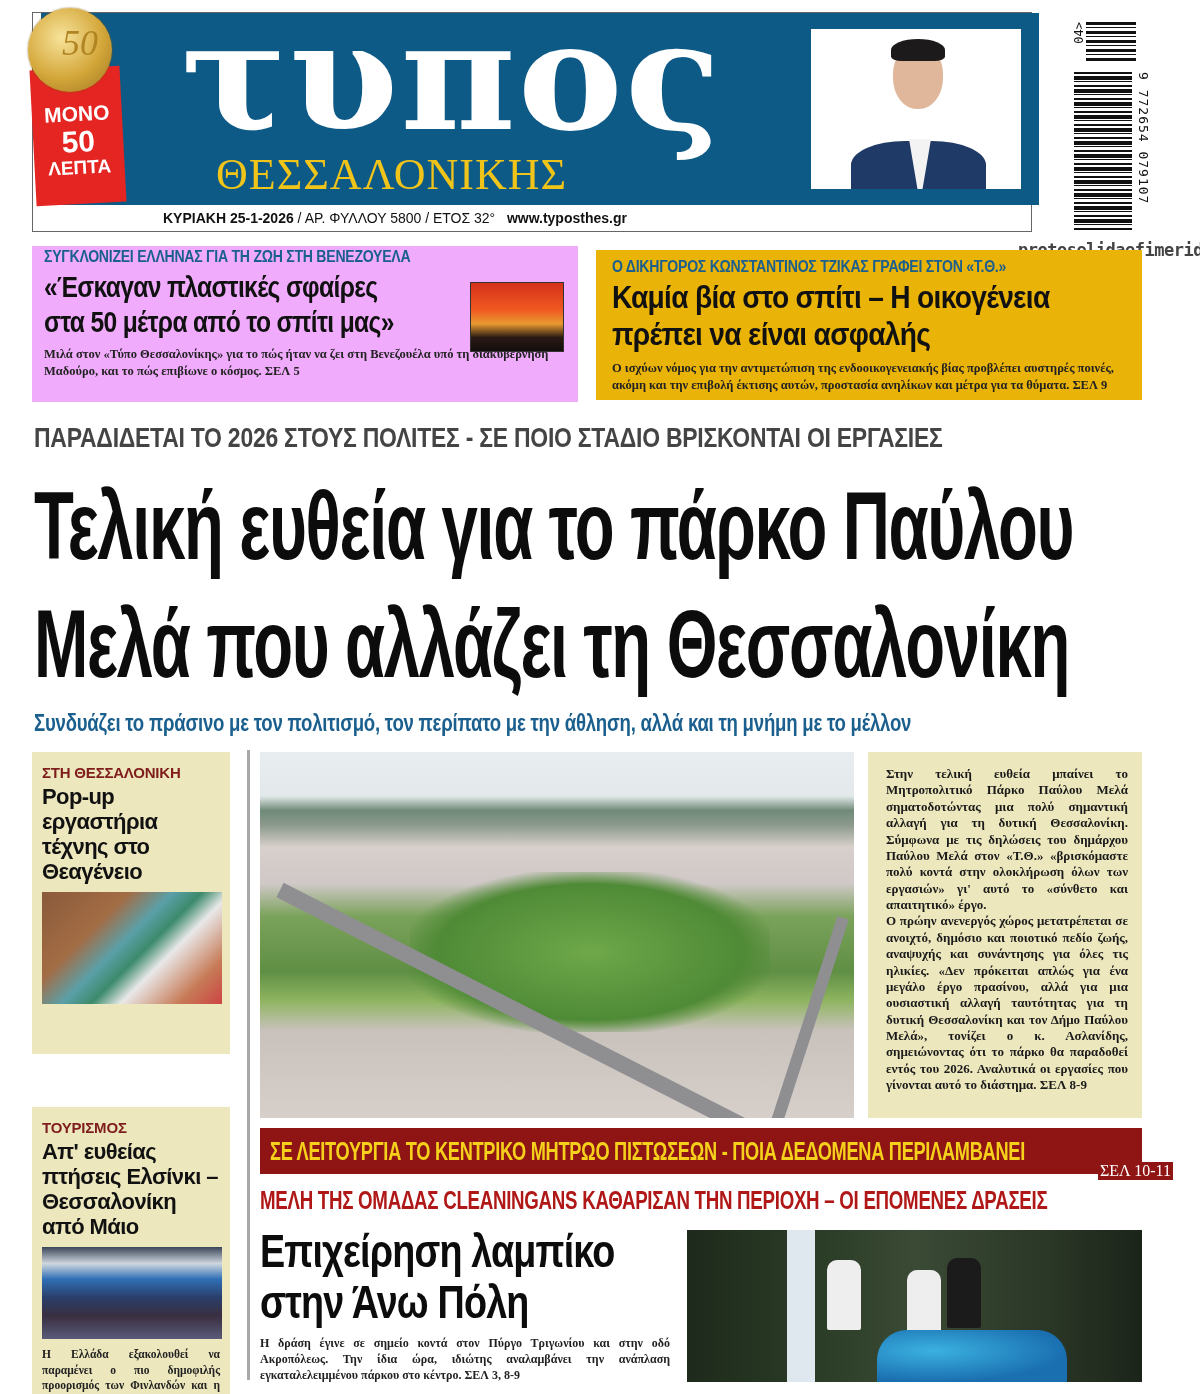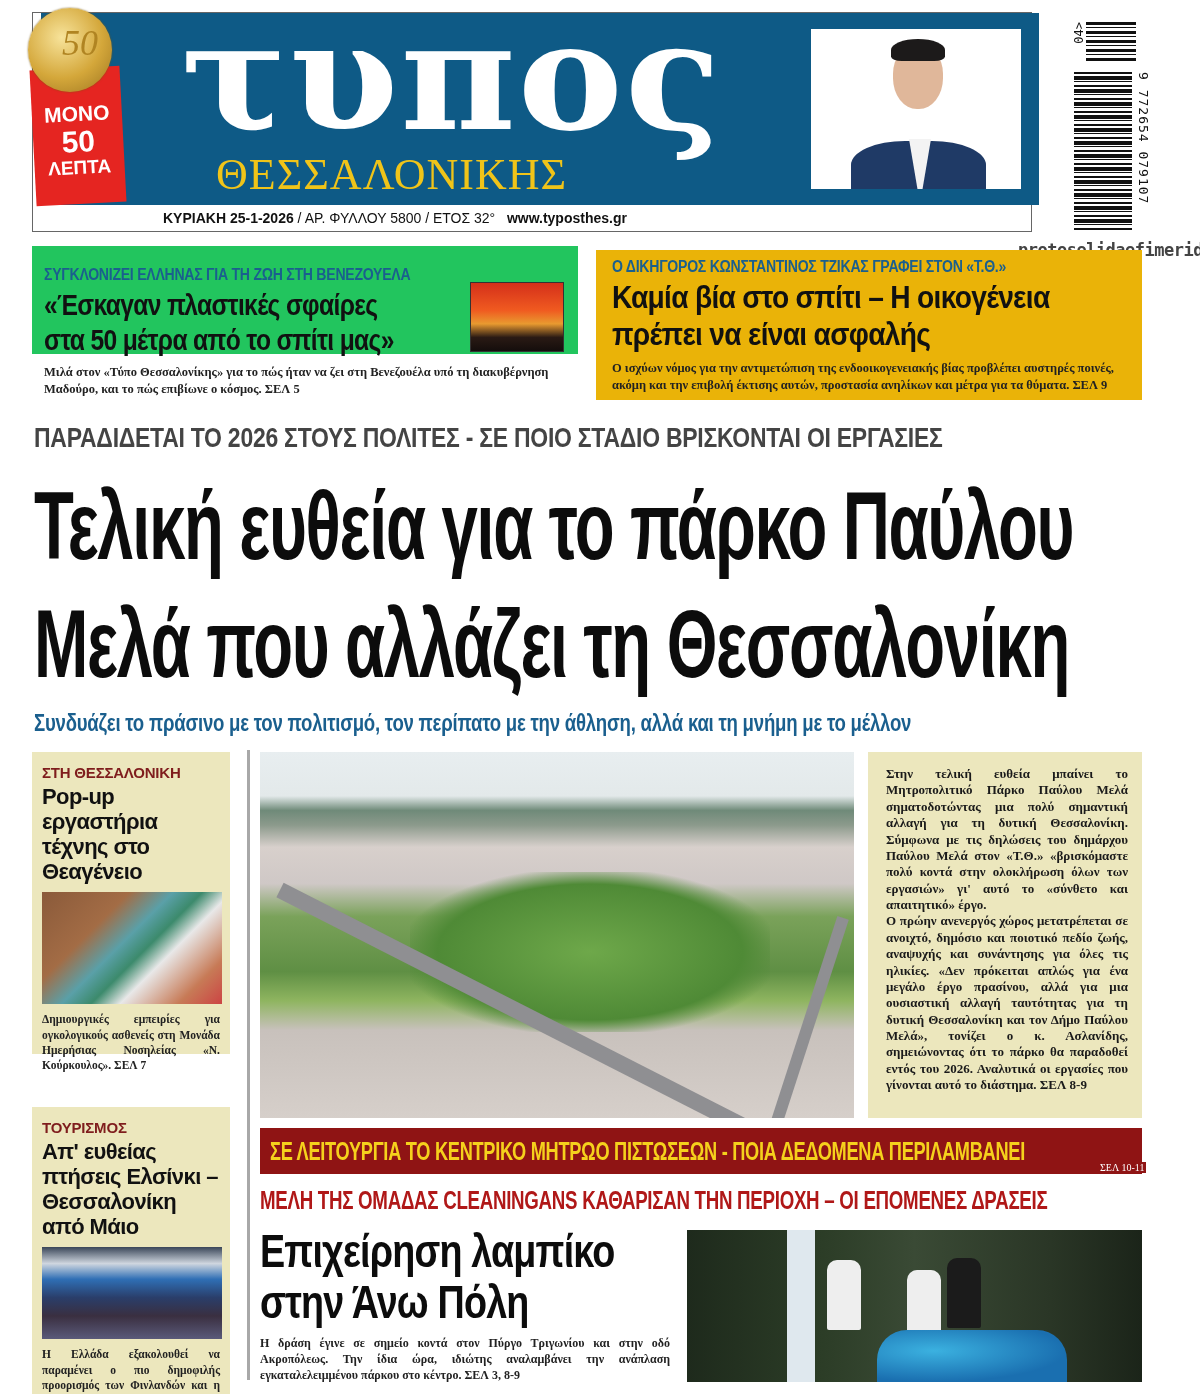--- a/index.html
+++ b/index.html
@@ -28,21 +28,21 @@
   .price-tag .p3 { font-size: 19px; }
 
   .barcode { left: 1072px; top: 12px; width: 60px; height: 225px; }
   .bars-small { position: absolute; left: 14px; top: 10px; width: 50px; height: 40px; background: repeating-linear-gradient(180deg, #111 0 3px, #fff 3px 5px, #111 5px 6px, #fff 6px 9px); }
   .bars-main { position: absolute; left: 2px; top: 60px; width: 58px; height: 160px; background: repeating-linear-gradient(180deg, #111 0 2px, #fff 2px 4px, #111 4px 8px, #fff 8px 9px, #111 9px 10px, #fff 10px 13px); }
   .bar-digits { position: absolute; left: 64px; top: 60px; writing-mode: vertical-rl; font-size: 13px; font-family: "DejaVu Sans Mono", monospace; letter-spacing: 1px; }
   .bar-small-digits { position: absolute; left: 0px; top: 10px; writing-mode: vertical-rl; transform: rotate(180deg); font-size: 12px; font-family: "DejaVu Sans Mono", monospace; }
   .watermark { left: 1018px; top: 240px; font-size: 17px; font-weight: 700; color: #444; font-family: "DejaVu Sans Mono", monospace; letter-spacing: -0.5px; }
 
   
-  .top-left { left: 32px; top: 246px; width: 546px; height: 108px; background: #22c55e; padding: 20px 12px; }
+  .top-left { left: 32px; top: 246px; width: 546px; height: 156px; background: #f0abfc; padding: 2px 12px; }
   .top-right { left: 596px; top: 250px; width: 546px; height: 150px; background: #eab308; padding: 8px 16px; }
   .kicker-blue { color: #1a5f8e; font-weight: 700; font-size: 16px; letter-spacing: -0.3px; transform: scaleX(0.88); transform-origin: left; white-space: nowrap; }
   .h-black { font-weight: 700; color: #111; line-height: 1.1; letter-spacing: -0.8px; transform-origin: left; }
   .top-left .h-black { font-size: 30px; transform: scaleX(0.82); white-space: nowrap; margin-top: 4px; }
   .top-right .h-black { font-size: 32px; transform: scaleX(0.88); white-space: nowrap; margin-top: 4px; }
   .serif-body { font-family: "Liberation Serif", serif; font-weight: 700; font-size: 12.5px; line-height: 1.32; color: #222; }
   .fire-img { position: absolute; left: 438px; top: 36px; width: 94px; height: 70px; background: linear-gradient(180deg, #d4301a 0%, #f05a20 40%, #e89a30 60%, #2a1a14 80%, #140d0c 100%); border: 1px solid #333; }
 
   
   .overline { left: 34px; top: 422px; font-weight: 700; font-size: 28px; color: #444; white-space: nowrap; transform: scaleX(0.82); transform-origin: left; letter-spacing: -0.3px; }
@@ -63,21 +63,21 @@
   .aerial .road1 { position: absolute; left: 20px; top: 130px; width: 720px; height: 16px; background: #8f8f92; transform: rotate(27deg); transform-origin: left; }
   .aerial .road2 { position: absolute; left: 540px; top: 160px; width: 12px; height: 240px; background: #8f8f92; transform: rotate(18deg); }
   .aerial .park { position: absolute; left: 150px; top: 120px; width: 360px; height: 160px; background: radial-gradient(ellipse at center, #6ea84a 0%, #4f8a36 60%, rgba(79,138,54,0) 75%); }
 
   .story-box { left: 868px; top: 752px; width: 274px; height: 366px; background: #ece7bd; padding: 14px 14px 10px 18px; }
   .story-box .serif-body { font-size: 13px; line-height: 1.26; text-align: justify; color: #1a1a1a; }
 
   
   .red-bar { left: 260px; top: 1128px; width: 882px; height: 46px; background: #8f1414; }
   .red-bar-text { position: absolute; left: 10px; top: 8px; font-weight: 700; font-size: 26px; color: #f5d11c; white-space: nowrap; transform: scaleX(0.7); transform-origin: left; letter-spacing: -0.4px; }
-  .sel-red { left: 1098px; top: 1162px; font-family: "Liberation Serif", serif; font-size: 10px; color: #fff; background: #8f1414; padding: 0 2px; }
+  .sel-red { left: 1098px; top: 1162px; font-family: "Liberation Serif", serif; font-size: 16px; color: #fff; background: #8f1414; padding: 0 2px; }
   .red-kicker { left: 260px; top: 1185px; font-weight: 700; font-size: 26px; color: #b01818; white-space: nowrap; transform: scaleX(0.72); transform-origin: left; letter-spacing: -0.4px; }
 
   .bottom-h { left: 260px; top: 1226px; font-weight: 700; font-size: 46px; line-height: 1.1; color: #0c0c0c; white-space: nowrap; transform: scaleX(0.82); transform-origin: left; letter-spacing: -1px; }
   .bottom-body { left: 260px; top: 1336px; width: 410px; }
   .bottom-body .serif-body { font-size: 12px; text-align: justify; }
   .clean-img { left: 687px; top: 1230px; width: 455px; height: 152px; overflow: hidden; background: linear-gradient(90deg, #1e2a1c 0%, #2c3d27 30%, #3a4a35 50%, #2a3626 80%, #1b2419 100%); }
   .clean-img .bags { position: absolute; left: 190px; top: 100px; width: 190px; height: 52px; background: radial-gradient(ellipse at 30% 40%, #3bb1e0, #1a6fb0 70%); border-radius: 30px 30px 0 0; }
   .clean-img .flag { position: absolute; left: 100px; top: 0; width: 28px; height: 152px; background: #dfe8ee; }
   .clean-img .man { position: absolute; top: 30px; width: 34px; height: 70px; background: #eeeeee; border-radius: 10px 10px 2px 2px; }
 
@@ -139,21 +139,20 @@
 <div class="abs main-h">
   <div>Τελική ευθεία για το πάρκο Παύλου</div>
   <div style="margin-top:22px">Μελά που αλλάζει τη Θεσσαλονίκη</div>
 </div>
 <div class="abs subline">Συνδυάζει το πράσινο με τον πολιτισμό, τον περίπατο με την άθληση, αλλά και τη μνήμη με το μέλλον</div>
 
 <div class="abs side-box" style="top:752px; height:302px;">
   <div class="side-kicker">ΣΤΗ ΘΕΣΣΑΛΟΝΙΚΗ</div>
   <div class="side-h">Pop-up εργαστήρια τέχνης στο Θεαγένειο</div>
   <div class="side-img img-art"></div>
-  <div class="serif-body">Δημιουργικές εμπειρίες για ογκολογικούς ασθενείς στη Μονάδα Ημερήσιας Νοσηλείας «Ν. Κούρκουλος». ΣΕΛ 7</div>
 </div>
 
 <div class="abs side-box" style="top:1066px; height:316px;margin-top:41px;">
   <div class="side-kicker">ΤΟΥΡΙΣΜΟΣ</div>
   <div class="side-h">Απ' ευθείας πτήσεις Ελσίνκι – Θεσσαλονίκη από Μάιο</div>
   <div class="side-img img-expo" style="height:92px"></div>
   <div class="serif-body">Η Ελλάδα εξακολουθεί να παραμένει ο πιο δημοφιλής προορισμός των Φινλανδών και η Finnair προγραμματίζει για φέτος απ' ευθείας πτήσεις προς και από Θεσσαλονίκη. ΣΕΛ 8-9</div>
 </div>
 
 <div class="abs vline"></div>

